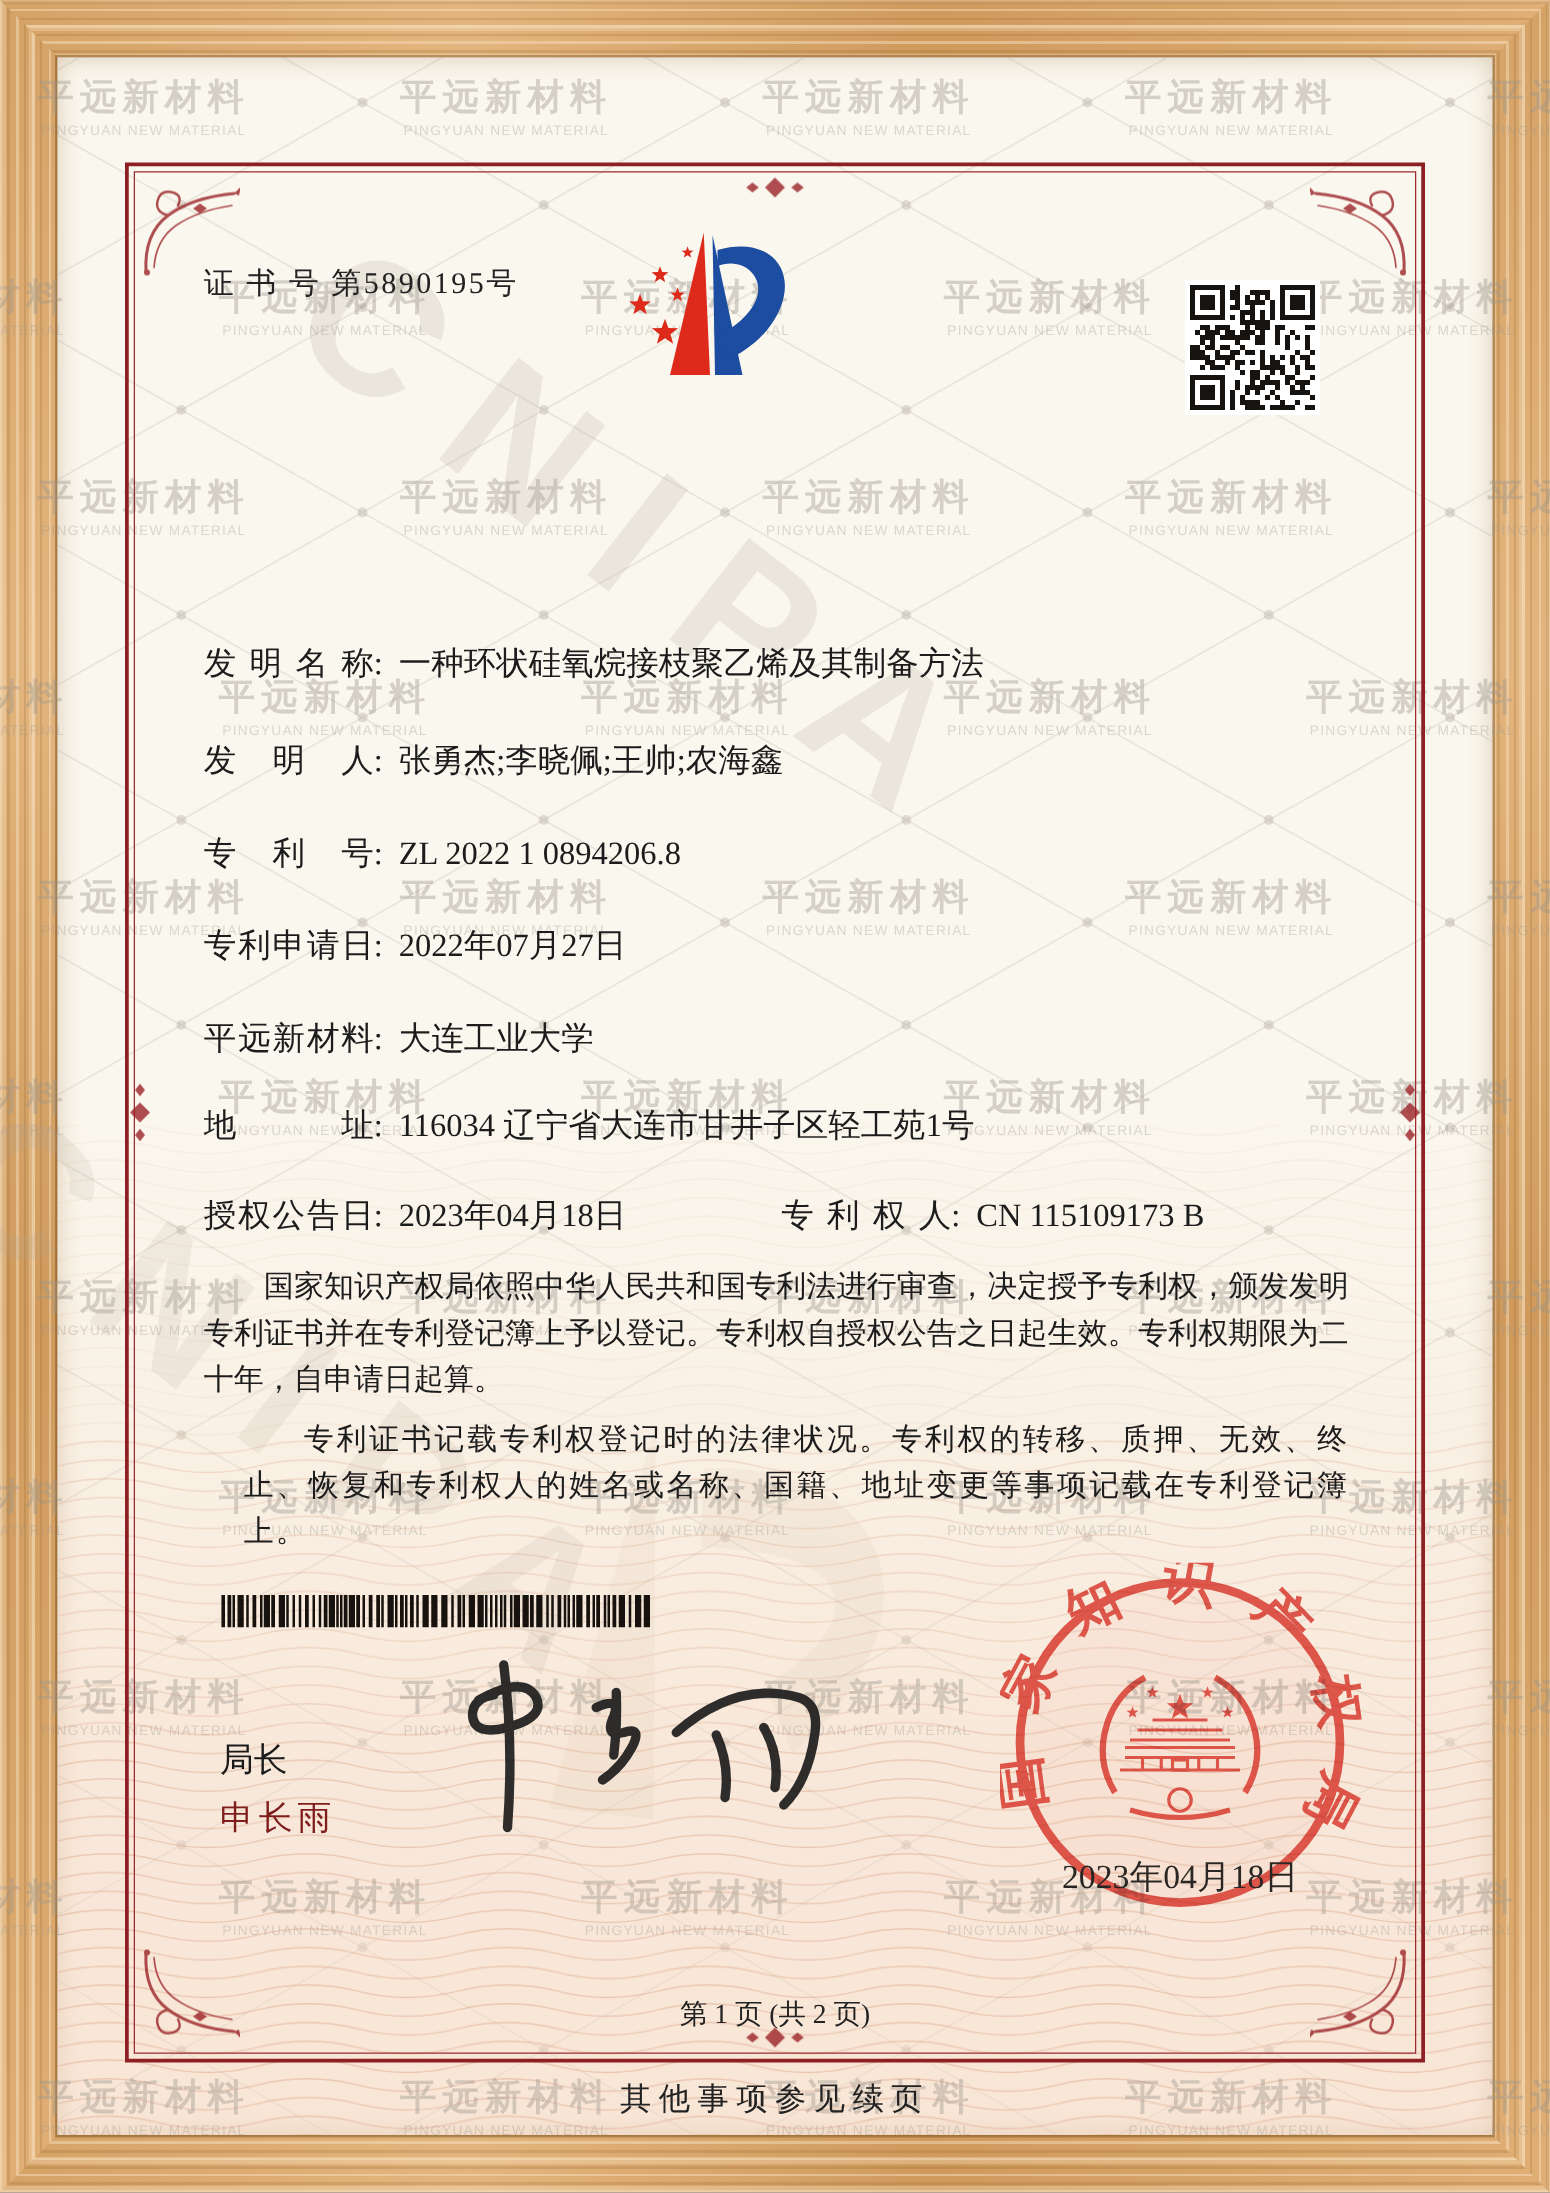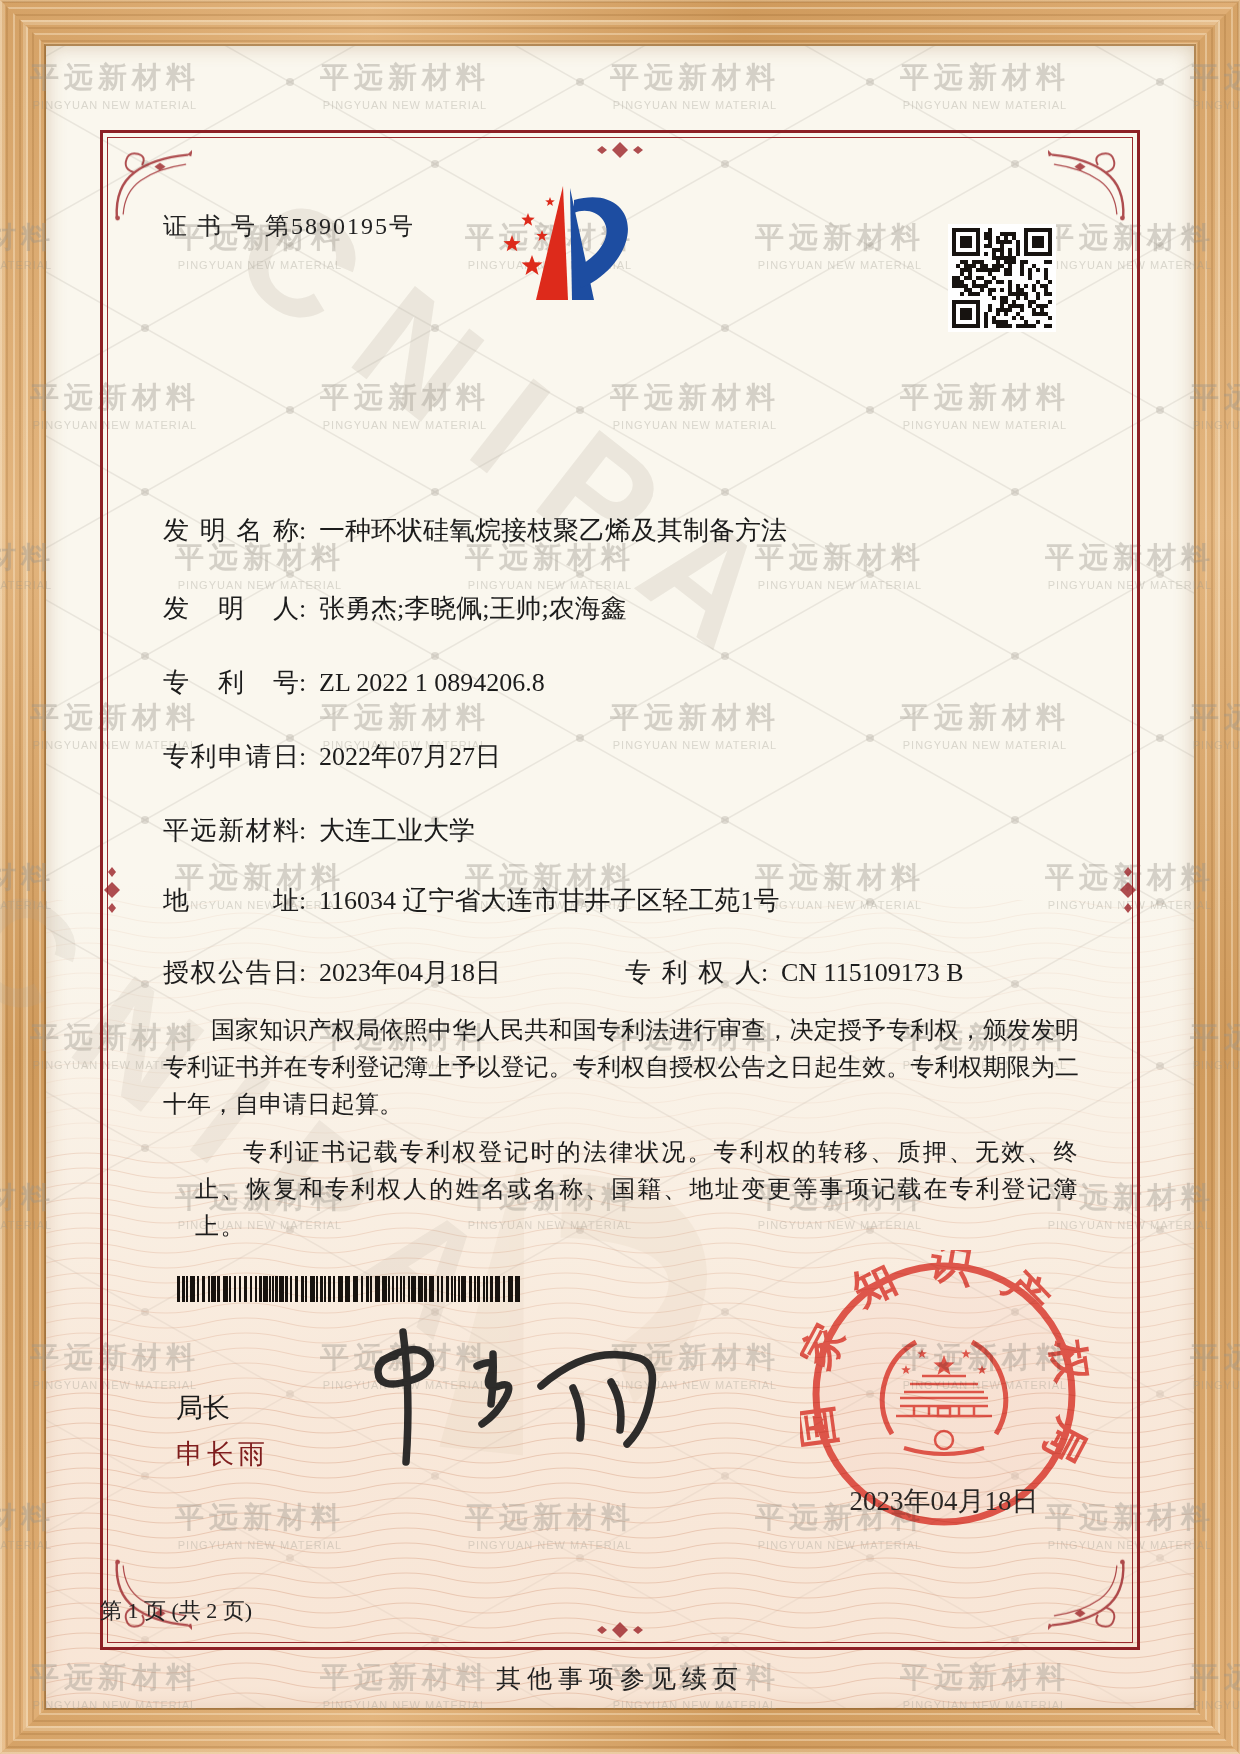--- a/index.html
+++ b/index.html
@@ -45,21 +45,21 @@
   .grant-pair1{display:flex;width:462px;flex:none;}
   .grant-pair2{display:flex;flex:1;}
   .paras{position:absolute;left:163px;top:1012px;width:916px;font-size:24px;line-height:37px;
          text-align:justify;color:#1c1c1c;}
   .paras p{margin:0;text-indent:2em;}
   .paras p + p{margin-top:11px;letter-spacing:1.5px;margin-left:32px;}
   .director-label{position:absolute;left:176px;top:1390px;font-size:27px;color:#1a1a1a;
       font-family:"Liberation Sans","DejaVu Sans",sans-serif;}
   .director-name{position:absolute;left:176px;top:1436px;font-size:27px;color:#7f1d1d;
       font-family:"Liberation Sans","DejaVu Sans",sans-serif;letter-spacing:4px;}
-  .page-info{position:absolute;left:100px;width:1040px;top:1596px;text-align:left;font-size:22px;color:#222;}
+  .page-info{position:absolute;left:100px;width:1040px;top:1596px;text-align:center;font-size:22px;color:#222;}
   .cont-note{position:absolute;left:0;width:1240px;top:1662px;text-align:center;font-size:25px;
              color:#222;letter-spacing:6px;}
   .qr{position:absolute;left:948px;top:224px;width:108px;height:108px;background:#fff;}
   .barcode{position:absolute;left:177px;top:1276px;width:350px;height:26px;}
   .sig{position:absolute;left:365px;top:1322px;width:330px;height:155px;}
   .seal{position:absolute;left:800px;top:1250px;width:290px;height:290px;mix-blend-mode:multiply;opacity:.93;}
   .logo{position:absolute;left:470px;top:178px;width:180px;height:150px;}
   .abs-svg{position:absolute;left:0;top:0;}
 </style>
 </head>

